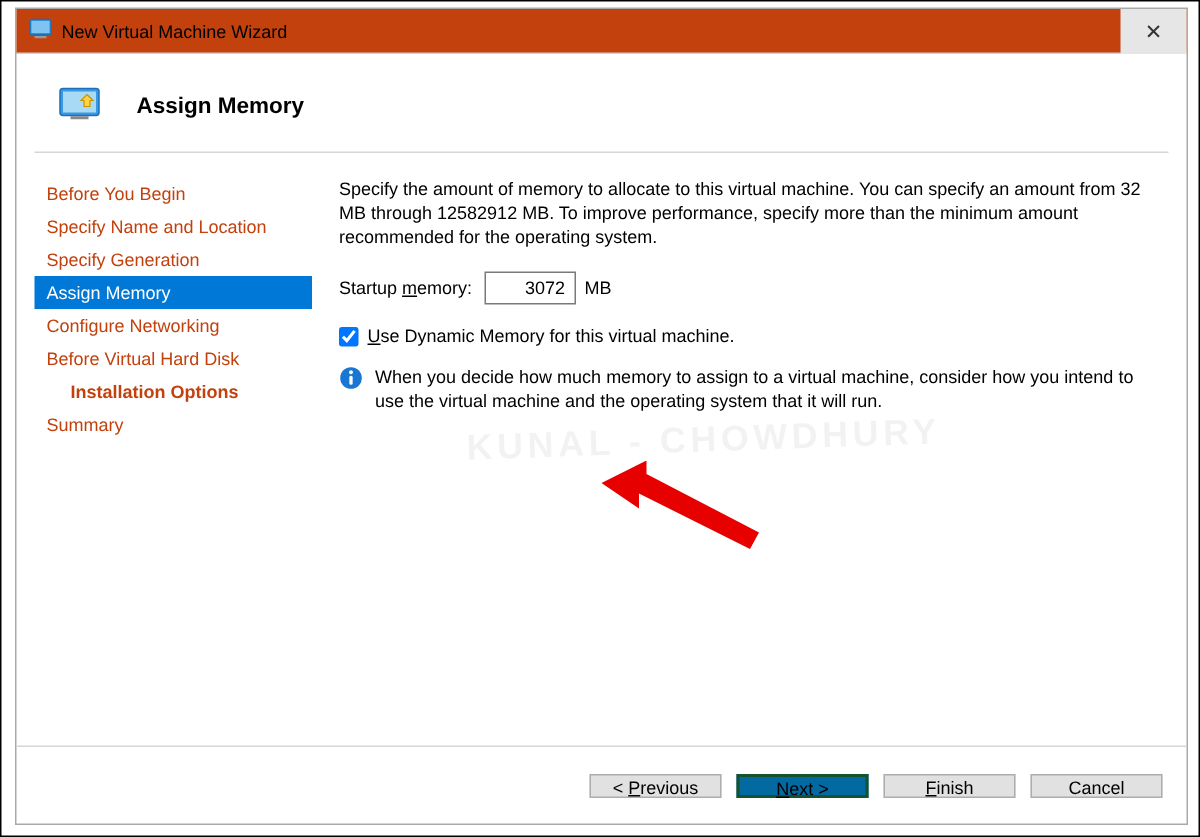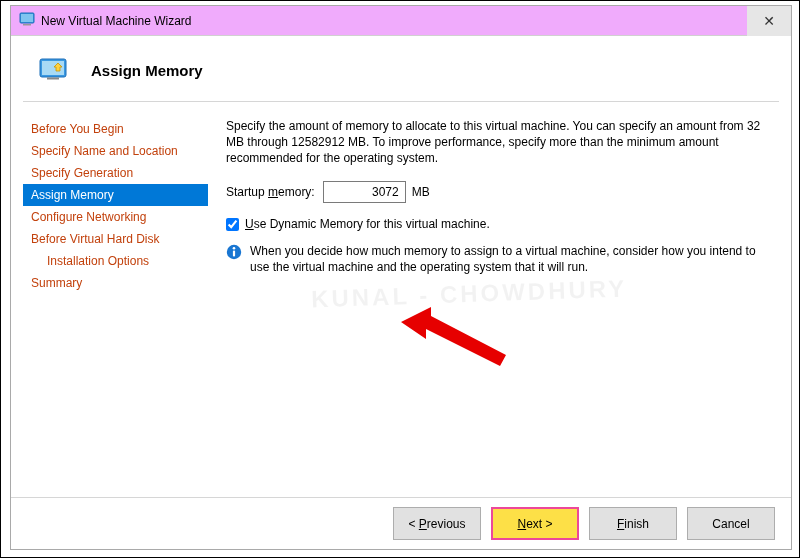--- a/index.html
+++ b/index.html
@@ -26,21 +26,21 @@
     top: 5px;
     width: 782px;
     height: 545px;
     background: #fff;
     border: 1px solid #a9a9a9;
     display: flex;
     flex-direction: column;
   }
   .titlebar {
     height: 30px;
-    background: #f0abfc;
+    background: #c2410c;
     border-bottom: 1px solid #d0d0d0;
     display: flex;
     align-items: center;
     padding: 0 0 0 8px;
     position: relative;
   }
   .titlebar-title {
     margin-left: 6px;
     font-size: 12px;
     color: #000;
@@ -94,40 +94,41 @@
     color: #c2410c;
     cursor: default;
     white-space: nowrap;
   }
   .step.active {
     background: #0078d7;
     color: #fff;
   }
   .step.indent {
     padding-left: 24px;
+    font-weight: bold;
   }
   .content {
     flex: 1;
     padding: 4px 8px 0 18px;
     font-size: 12px;
     color: #000;
     position: relative;
   }
   .desc {
     line-height: 1.35;
     margin-bottom: 14px;
   }
   .field-row {
     display: flex;
     align-items: center;
     margin-bottom: 14px;
   }
   .field-label { margin-right: 8px; }
   .field-input {
-    width: 83px;
+    width: 61px;
     height: 22px;
     border: 1px solid #7a7a7a;
     text-align: right;
     padding: 0 6px;
     font-family: inherit;
     font-size: 12px;
   }
   .field-suffix { margin-left: 6px; }
   .check-row {
     display: flex;
@@ -149,31 +150,31 @@
     height: 52px;
     border-top: 1px solid #d6d6d6;
     display: flex;
     align-items: center;
     justify-content: flex-end;
     gap: 10px;
     padding: 0 16px;
   }
   .btn {
     min-width: 88px;
-    height: 33px;
+    height: 16px;
     border: 1px solid #adadad;
     background: #e1e1e1;
     font-family: inherit;
     font-size: 12px;
     color: #000;
     cursor: default;
   }
   .btn.primary {
-    border: 2px solid #ec4899;
-    background: #fde047;
+    border: 2px solid #14532d;
+    background: #0369a1;
   }
   .u { text-decoration: underline; }
   .watermark {
     position: absolute;
     left: 300px;
     top: 178px;
     transform: rotate(-2deg);
     font-size: 24px;
     font-weight: 700;
     letter-spacing: 3px;

